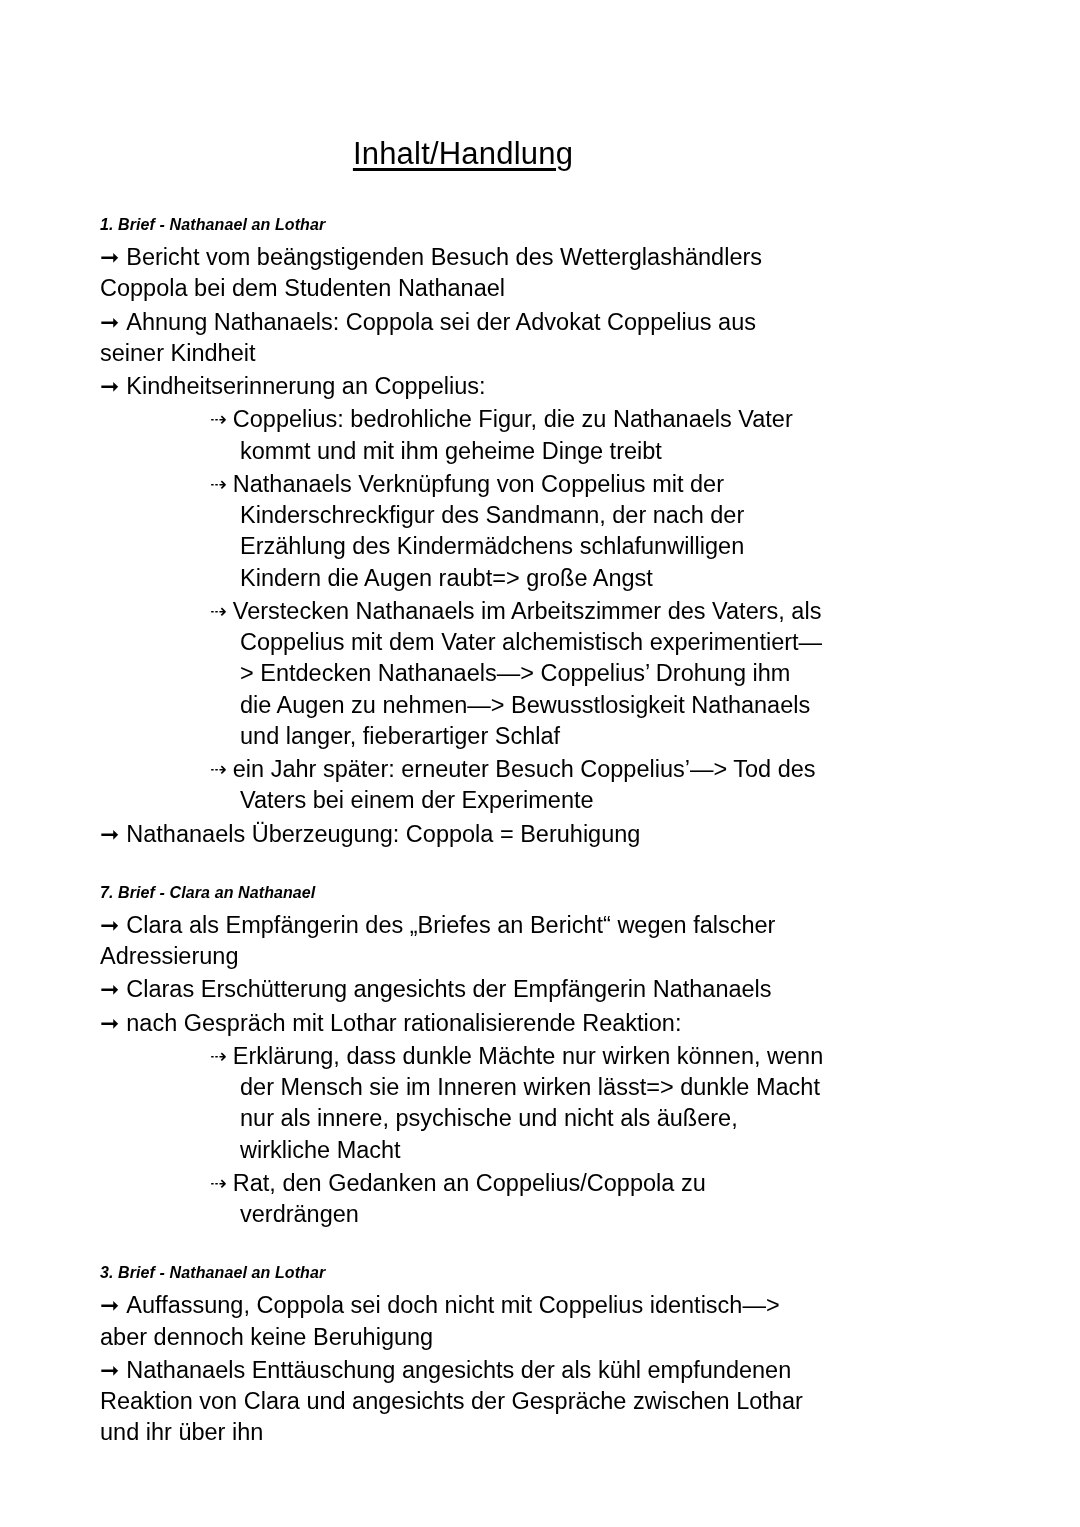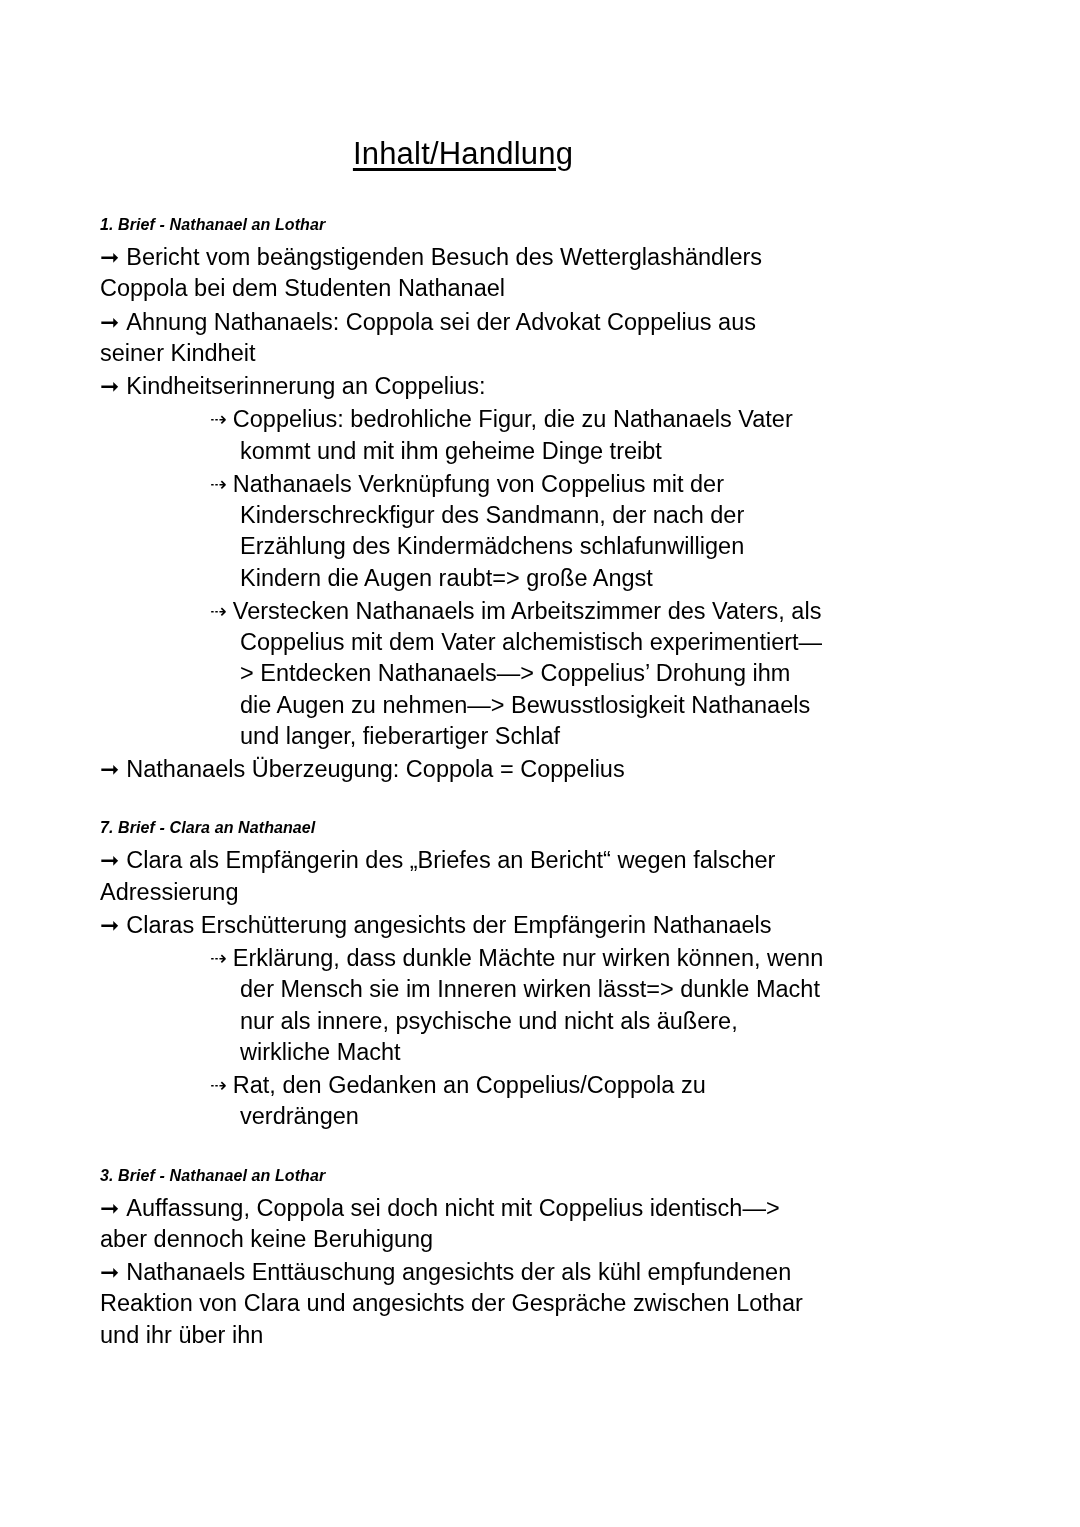--- a/index.html
+++ b/index.html
@@ -72,26 +72,28 @@
   <h1 class="doc-title">Inhalt/Handlung</h1>
   <div id="sections-container">
       <div class="section">
         <div class="section-heading">1. Brief - Nathanael an Lothar</div>
         <p class="lvl1-wrap"><span class="arrow">➞</span><span>Bericht vom beängstigenden Besuch des Wetterglashändlers Coppola bei dem Studenten Nathanael</span></p>
         <p class="lvl1-wrap"><span class="arrow">➞</span><span>Ahnung Nathanaels: Coppola sei der Advokat Coppelius aus seiner Kindheit</span></p>
         <p class="lvl1-wrap"><span class="arrow">➞</span><span>Kindheitserinnerung an Coppelius:</span></p>
         <p class="lvl2"><span class="arrow-sm">⇢</span><span>Coppelius: bedrohliche Figur, die zu Nathanaels Vater kommt und mit ihm geheime Dinge treibt</span></p>
         <p class="lvl2"><span class="arrow-sm">⇢</span><span>Nathanaels Verknüpfung von Coppelius mit der Kinderschreckfigur des Sandmann, der nach der Erzählung des Kindermädchens schlafunwilligen Kindern die Augen raubt=&gt; große Angst</span></p>
         <p class="lvl2"><span class="arrow-sm">⇢</span><span>Verstecken Nathanaels im Arbeitszimmer des Vaters, als Coppelius mit dem Vater alchemistisch experimentiert—&gt; Entdecken Nathanaels—&gt; Coppelius’ Drohung ihm die Augen zu nehmen—&gt; Bewusstlosigkeit Nathanaels und langer, fieberartiger Schlaf</span></p>
-        <p class="lvl1-wrap"><span class="arrow">➞</span><span>Nathanaels Überzeugung: Coppola = Coppelius</span></p>
+        <p class="lvl2"><span class="arrow-sm">⇢</span><span>ein Jahr später: erneuter Besuch Coppelius’—&gt; Tod des Vaters bei einem der Experimente</span></p>
+        <p class="lvl1-wrap"><span class="arrow">➞</span><span>Nathanaels Überzeugung: Coppola = Beruhigung</span></p>
       </div>
       <div class="section">
         <div class="section-heading">7. Brief - Clara an Nathanael</div>
         <p class="lvl1-wrap"><span class="arrow">➞</span><span>Clara als Empfängerin des „Briefes an Bericht“ wegen falscher Adressierung</span></p>
         <p class="lvl1-wrap"><span class="arrow">➞</span><span>Claras Erschütterung angesichts der Empfängerin Nathanaels</span></p>
+        <p class="lvl1-wrap"><span class="arrow">➞</span><span>nach Gespräch mit Lothar rationalisierende Reaktion:</span></p>
         <p class="lvl2"><span class="arrow-sm">⇢</span><span>Erklärung, dass dunkle Mächte nur wirken können, wenn der Mensch sie im Inneren wirken lässt=&gt; dunkle Macht nur als innere, psychische und nicht als äußere, wirkliche Macht</span></p>
         <p class="lvl2"><span class="arrow-sm">⇢</span><span>Rat, den Gedanken an Coppelius/Coppola zu verdrängen</span></p>
       </div>
       <div class="section">
         <div class="section-heading">3. Brief - Nathanael an Lothar</div>
         <p class="lvl1-wrap"><span class="arrow">➞</span><span>Auffassung, Coppola sei doch nicht mit Coppelius identisch—&gt; aber dennoch keine Beruhigung</span></p>
         <p class="lvl1-wrap"><span class="arrow">➞</span><span>Nathanaels Enttäuschung angesichts der als kühl empfundenen Reaktion von Clara und angesichts der Gespräche zwischen Lothar und ihr über ihn</span></p>
       </div>
     </div>
 </div>

